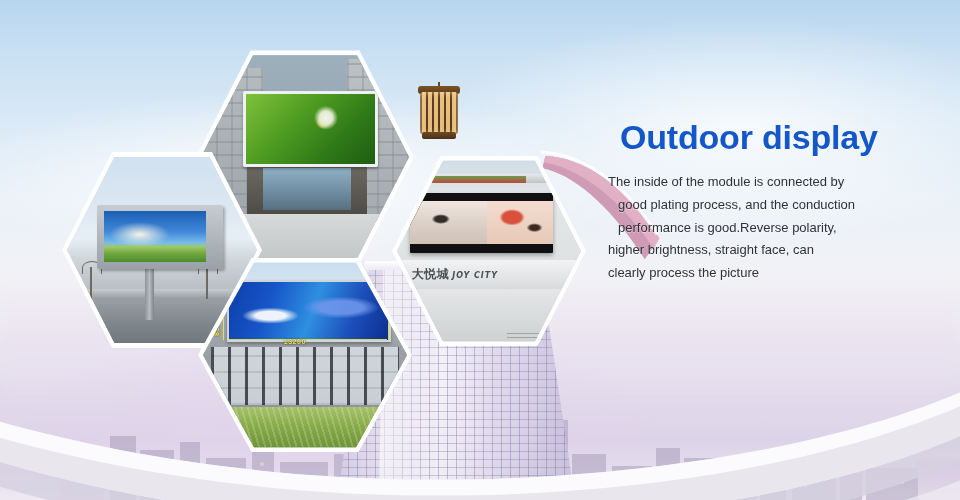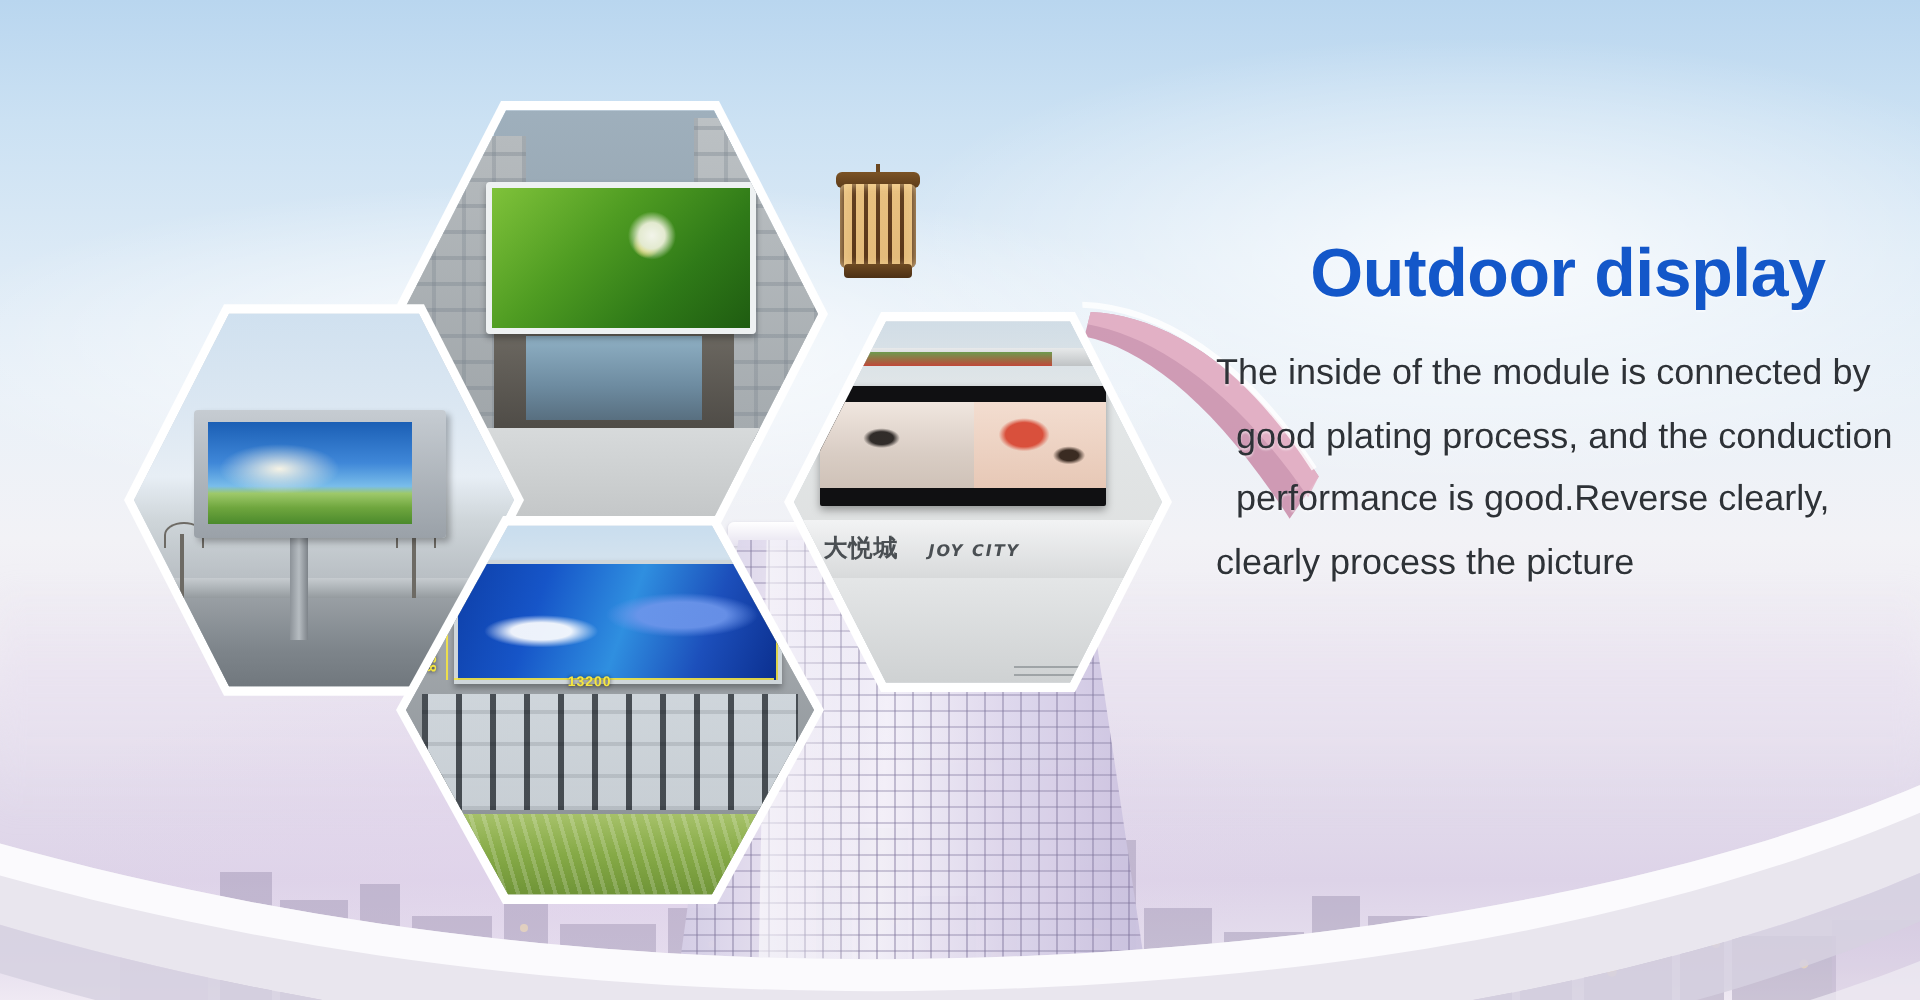--- a/index.html
+++ b/index.html
@@ -241,21 +241,21 @@
   .p3 .signband{
     position:absolute;left:0;top:55%;width:100%;height:15%;
     background:linear-gradient(180deg,#f2f3f4,#d8dadb);
     display:flex;align-items:center;
   }
   .p3 .signtext{
     margin-left:8%;font-size:12px;font-weight:700;color:#4a4f53;
     letter-spacing:.5px;white-space:nowrap;
     font-family:"DejaVu Sans", sans-serif;
   }
-  .p3 .signtext .en{font-size:8px;font-style:italic;letter-spacing:1px;margin-left:15px;}
+  .p3 .signtext .en{font-size:8px;font-style:italic;letter-spacing:1px;margin-left:3px;}
   .p3 .podium{
     position:absolute;left:0;bottom:0;width:100%;height:30%;
     background:linear-gradient(180deg,#e4e6e7,#cdd0d1);
   }
   .p3 .louvers{
     position:absolute;right:6%;bottom:12%;width:34%;height:9%;
     background:repeating-linear-gradient(0deg, rgba(150,155,158,.85) 0 1px, rgba(255,255,255,0) 1px 4px);
   }
 
   
@@ -300,24 +300,23 @@
   .dl-vl{left:10%;top:11%;width:1px;height:31%;}
   .dl-vr{left:90.5%;top:11%;width:1px;height:31%;}
 
   
   .textpanel{position:absolute;left:608px;top:118px;width:340px;}
   .headline{
     font-size:34px;font-weight:700;color:#1357c9;
     letter-spacing:-0.2px;margin:0 0 14px 12px;
     text-shadow:0 1px 1px rgba(255,255,255,.55);
     font-family:"Liberation Sans", sans-serif;
-    text-align:center;
   }
   .body{
-    font-size:18px;line-height:1.75;color:#2e3237;
+    font-size:13px;line-height:1.75;color:#2e3237;
     margin:0;
     text-shadow:0 1px 1px rgba(255,255,255,.5);
   }
   .body .ln{display:block;white-space:nowrap;}
   .body .ln.i{padding-left:10px;}
 </style>
 </head>
 <body>
 
 <div class="stage">
@@ -492,18 +491,19 @@
       </div>
     </div>
 
   </div>
 
   <div class="textpanel">
     <h1 class="headline">Outdoor display</h1>
     <p class="body">
       <span class="ln">The inside of the module is connected by</span>
       <span class="ln i">good plating process, and the conduction</span>
-      <span class="ln i">performance is good.Reverse clearly,</span>
+      <span class="ln i">performance is good.Reverse polarity,</span>
+      <span class="ln">higher brightness, straight face, can</span>
       <span class="ln">clearly process the picture</span>
     </p>
   </div>
 
 </div>
 
 </body></html>

